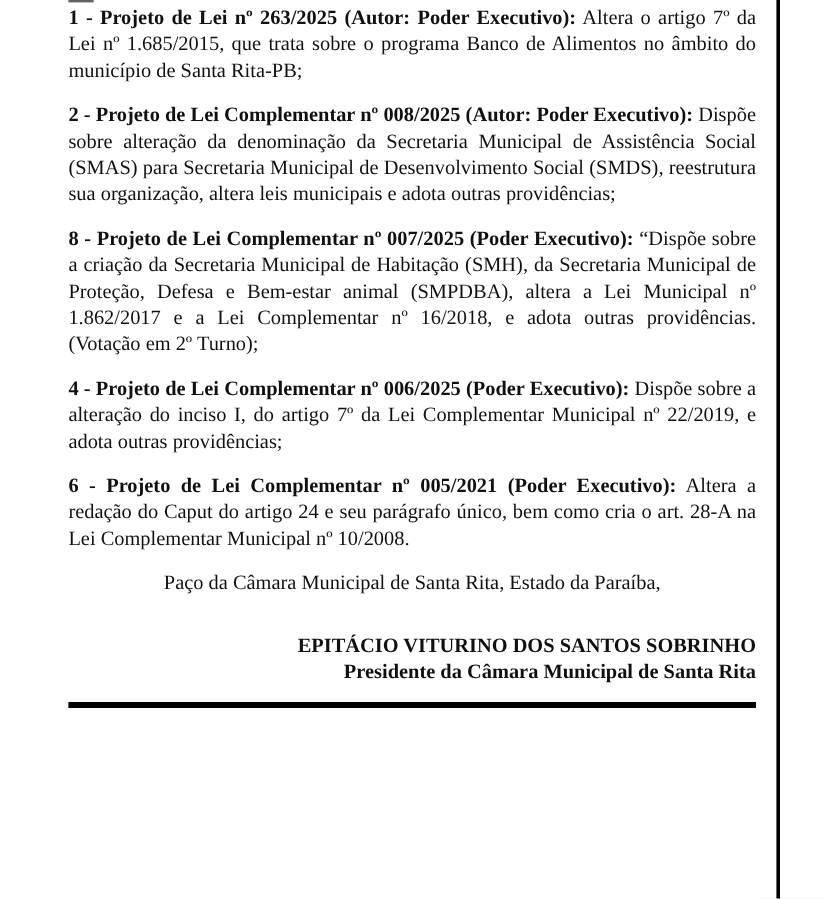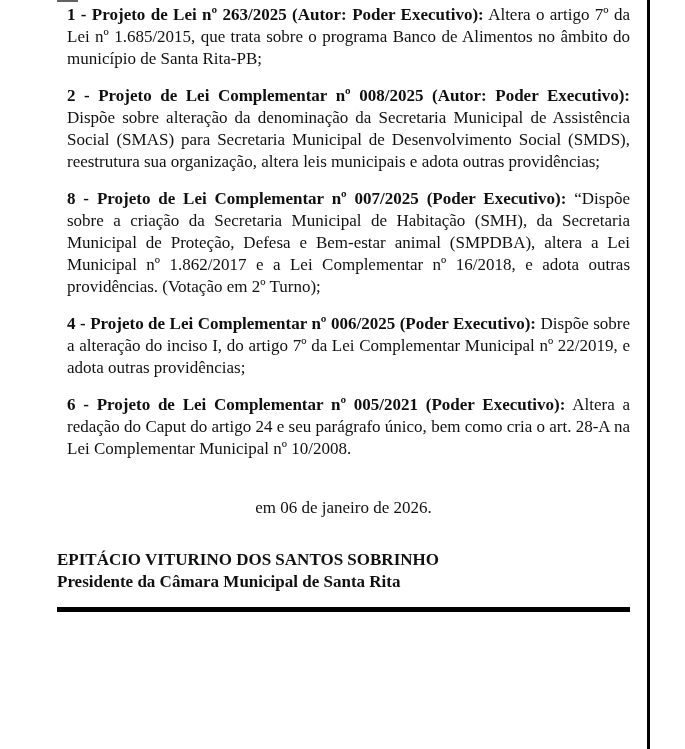--- a/index.html
+++ b/index.html
@@ -43,34 +43,34 @@
   .content{
     position:absolute;
     left:57px;
     top:0;
     width:573px;
     padding-top:4px;
     font-size:17px;
     line-height:22px;
   }
   .agenda-item{
-    margin:0 0 15px 10px;
+    margin:0 0 15px 0;
     text-align:justify;
     text-justify:inter-word;
   }
   .agenda-item strong{
     font-weight:bold;
   }
   .closing{
     margin:0;
     text-align:center;
   }
   .signature{
     margin-top:30px;
-    text-align:left;
+    text-align:right;
     font-weight:bold;
   }
   .hrule{
     margin-top:14px;
     width:573px;
     height:5px;
     background:var(--line,#000);
   }
 </style>
 </head>
@@ -102,22 +102,21 @@
       <span>Dispõe sobre a alteração do inciso I, do artigo 7º da Lei Complementar Municipal nº 22/2019, e adota outras providências;</span>
     </p>
 
 
     <p class="agenda-item">
       <strong>6 - Projeto de Lei Complementar nº 005/2021 (Poder Executivo):</strong>
       <span>Altera a redação do Caput do artigo 24 e seu parágrafo único, bem como cria o art. 28-A na Lei Complementar Municipal nº 10/2008.</span>
     </p>
 
     <p class="closing">
-      <br>
-      <span>em 06 de janeiro de 2026.</span>
+      <span>Paço da Câmara Municipal de Santa Rita, Estado da Paraíba,</span><br>
     </p>
 
     <div class="signature">
       <div>EPITÁCIO VITURINO DOS SANTOS SOBRINHO</div>
       <div>Presidente da Câmara Municipal de Santa Rita</div>
     </div>
 
     <div class="hrule"></div>
 
   </div>

